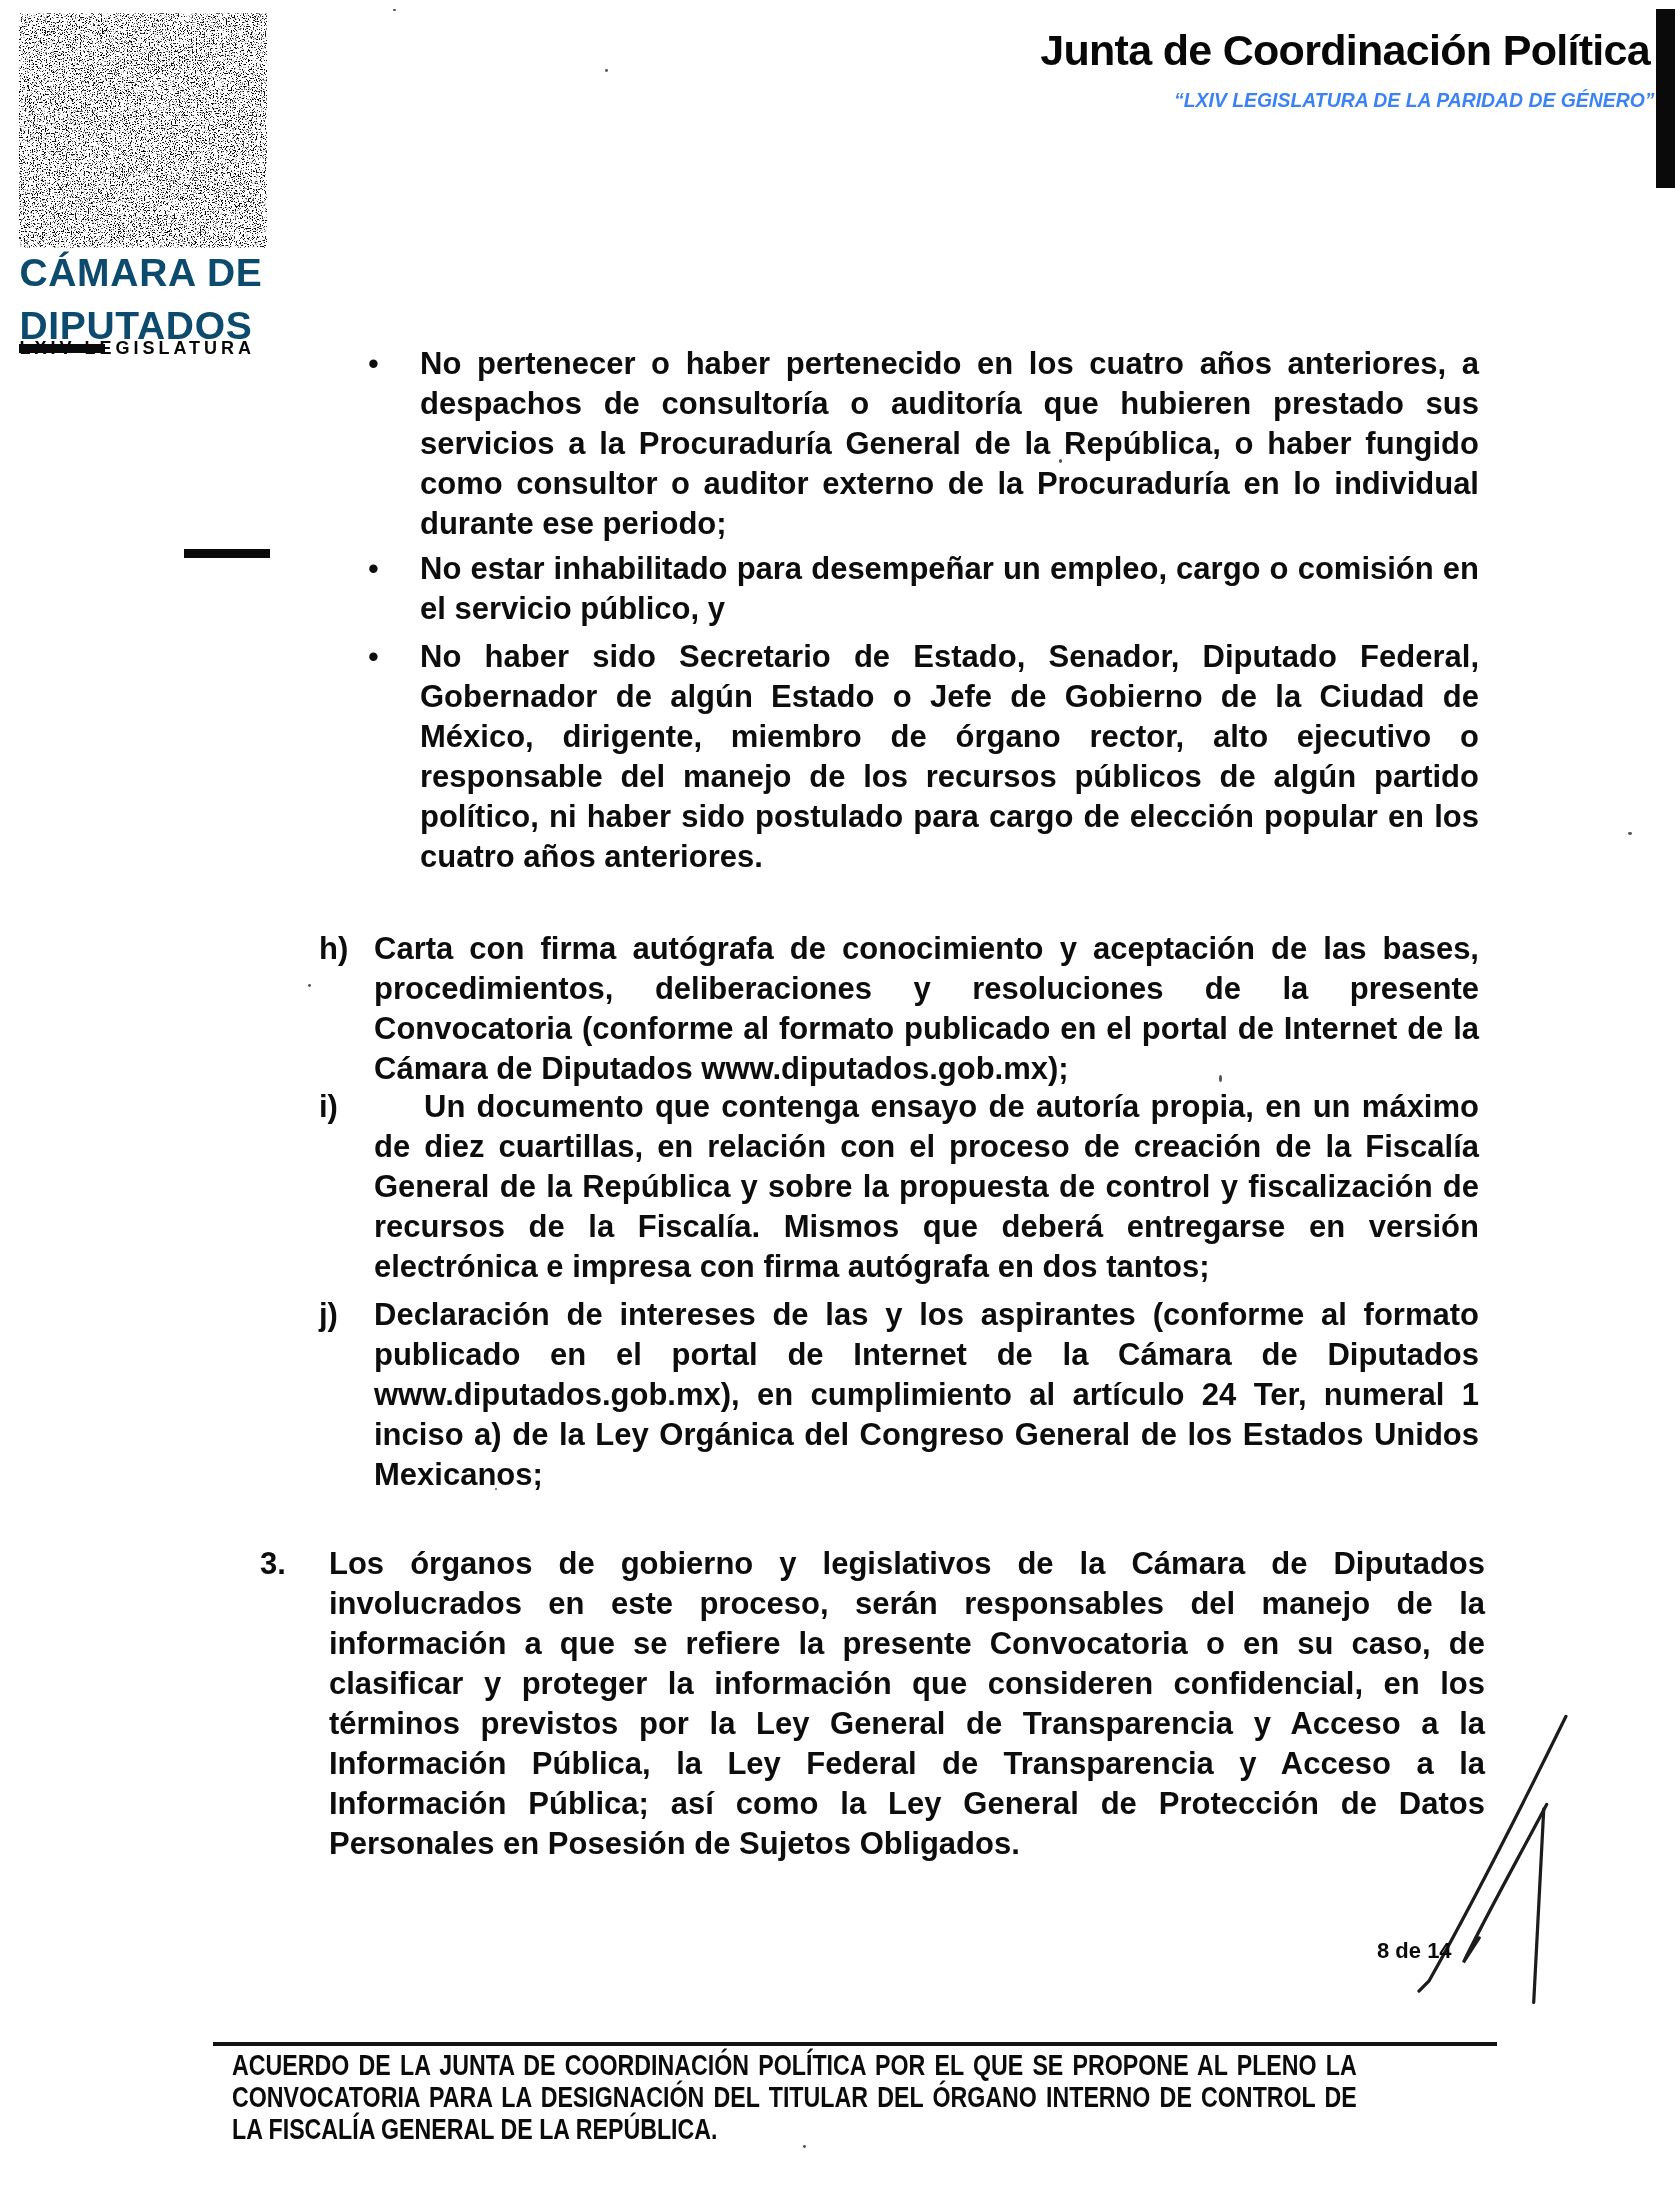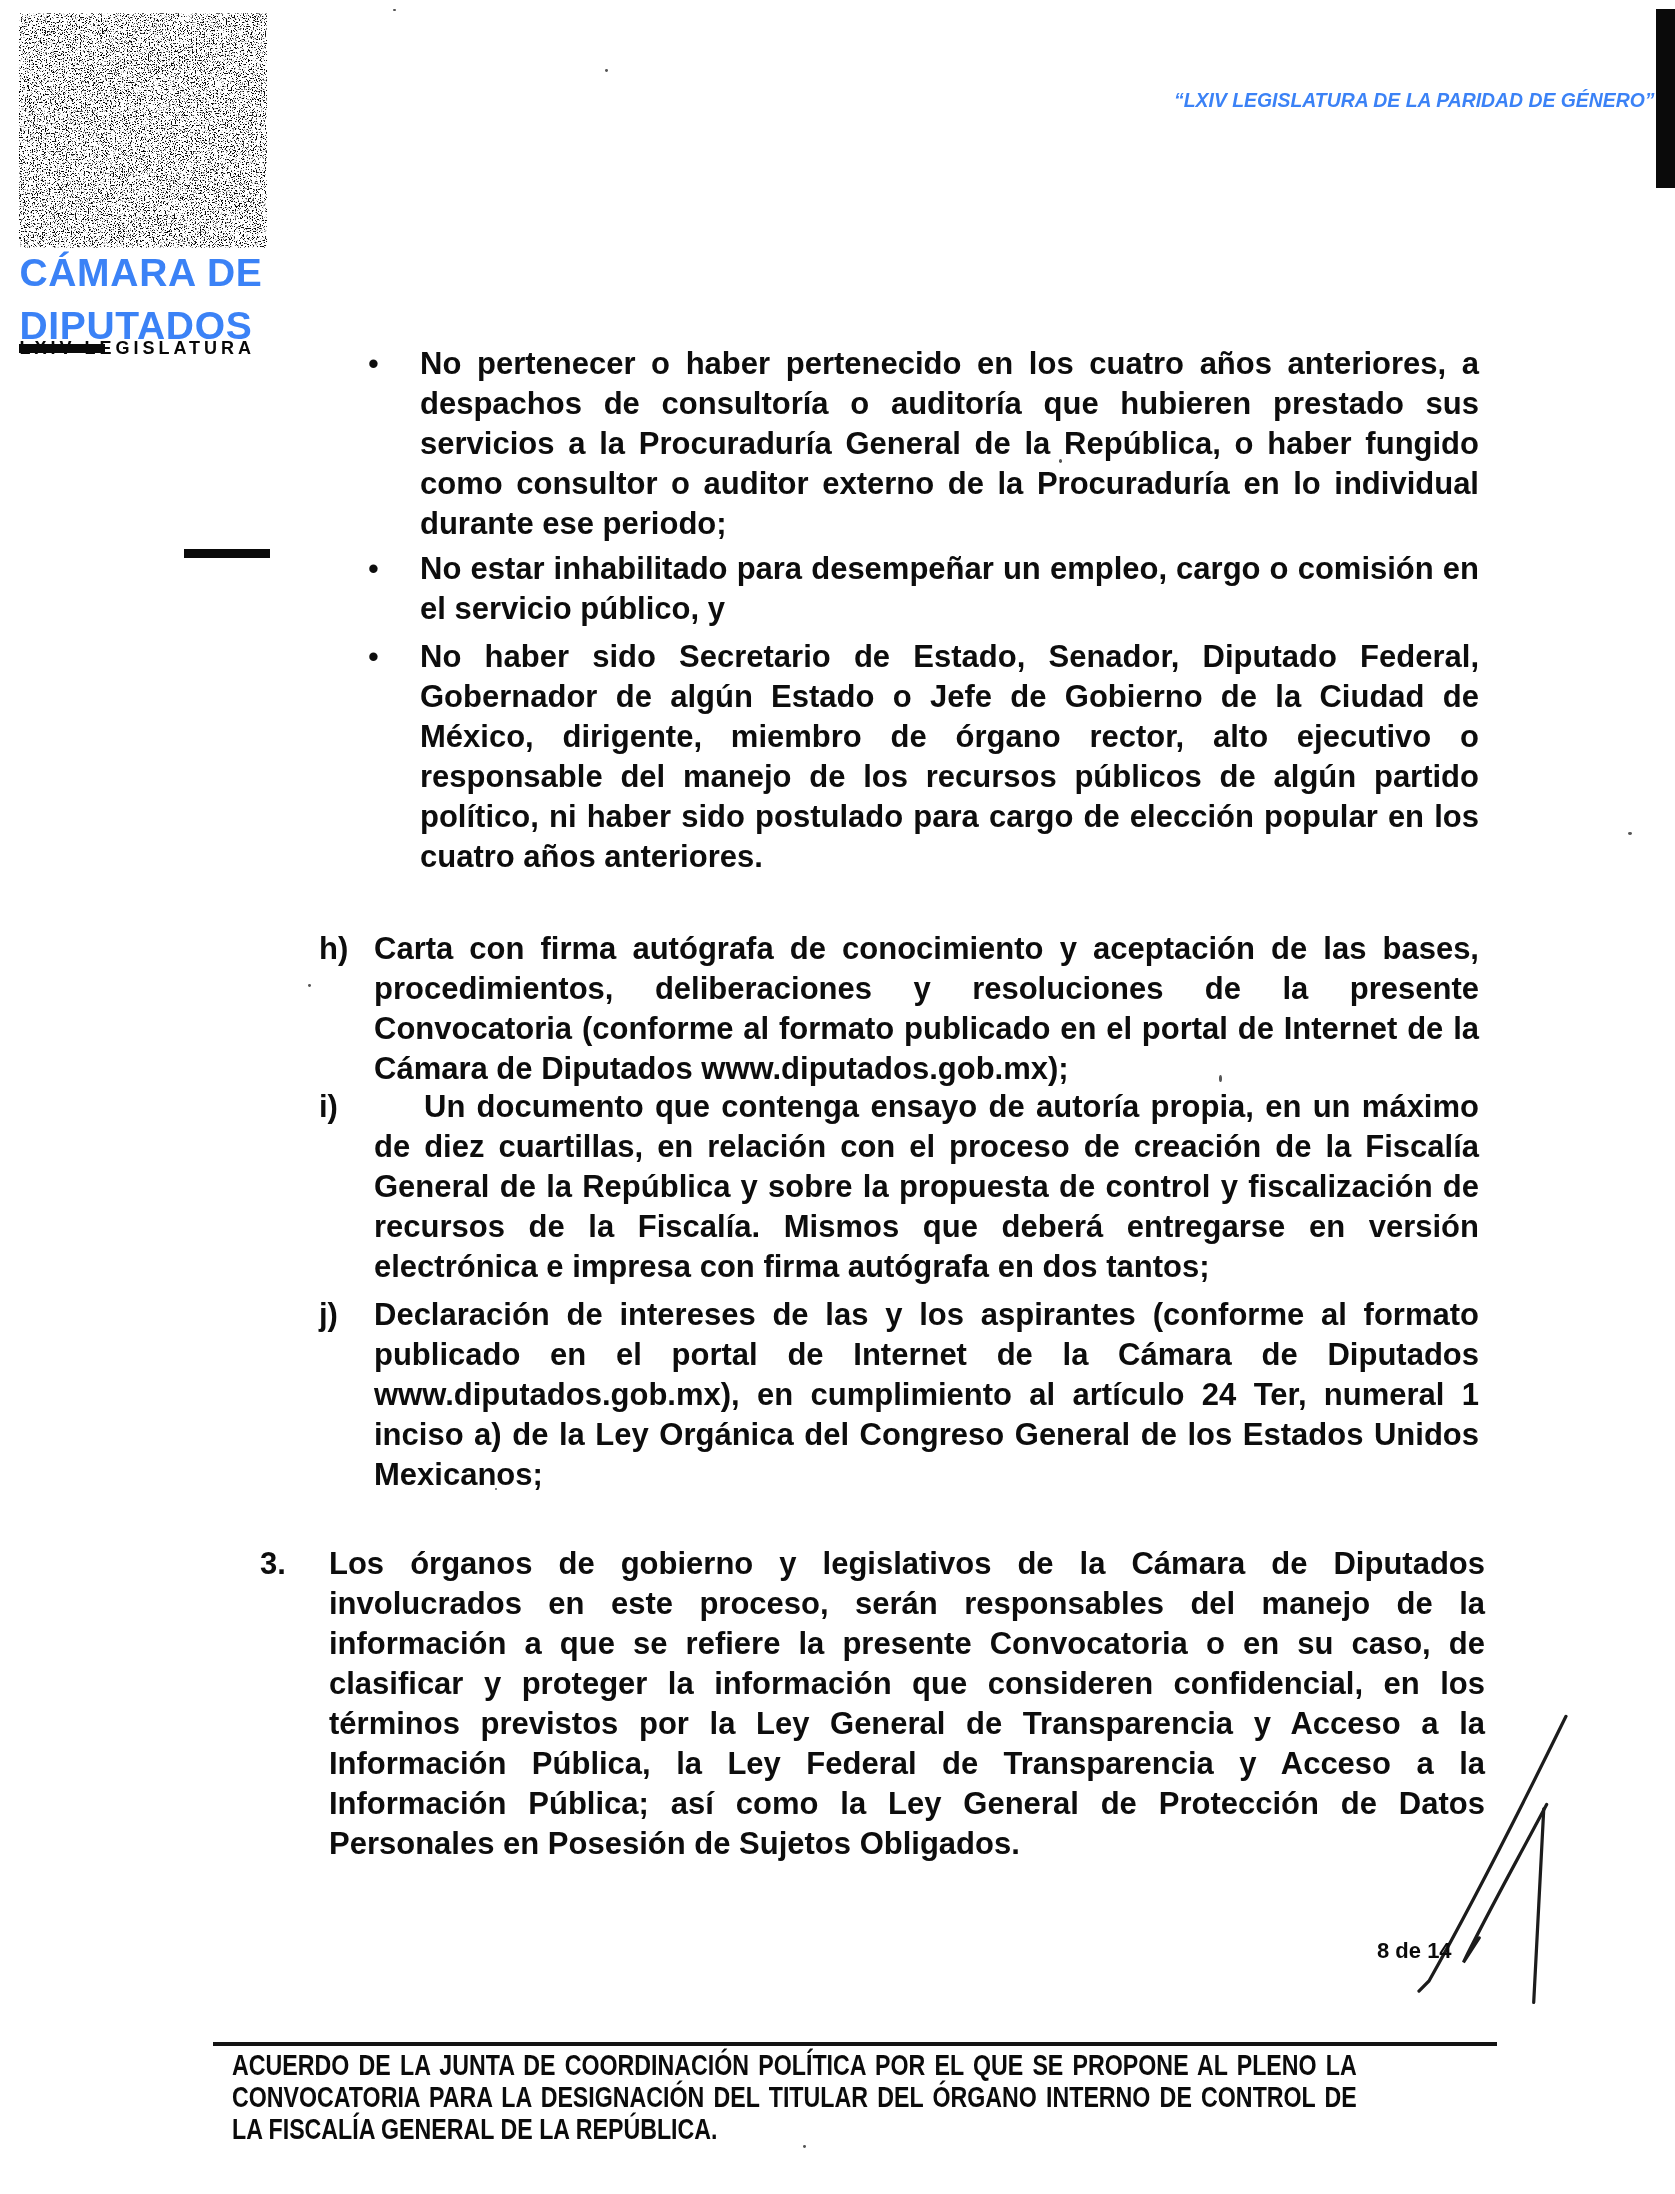--- a/index.html
+++ b/index.html
@@ -4,21 +4,21 @@
 <style>
   html,body{margin:0;padding:0;background:#e8e8e8;}
   .page{
     position:relative;width:1676px;height:2194px;background:#ffffff;
     font-family:"Liberation Sans",sans-serif;color:#0d0d0d;overflow:hidden;
   }
   
   .logo-img{position:absolute;left:19.4px;top:13px;width:248px;height:235px;}
   .logo-line1,.logo-line2{
     position:absolute;left:19.4px;width:252px;font-weight:bold;font-size:39px;
-    letter-spacing:0.7px;color:#3b82f6;white-space:nowrap;
+    letter-spacing:0.7px;color:#0c4a6e;white-space:nowrap;
   }
   .logo-line1{top:251px;}
   .logo-line2{top:304px;}
   .logo-line3{
     position:absolute;left:19.4px;top:338px;font-weight:bold;font-size:18px;
     letter-spacing:4px;color:#070707;white-space:nowrap;
   }
   .logo-bar{position:absolute;top:369px;height:9.3px;background:#0a0a0a;}
   .logo-bar.b1{left:19.4px;width:86px;}
   .logo-bar.b2{left:184px;width:86px;}
@@ -73,20 +73,21 @@
     </defs>
     <rect width="346" height="327" fill="#060606"></rect>
     <rect width="346" height="327" filter="url(#specks)"></rect>
   </svg>
   <div class="logo-line1">CÁMARA DE</div>
   <div class="logo-line2">DIPUTADOS</div>
   <div class="logo-line3">LXIV LEGISLATURA</div>
   <div class="logo-bar b1"></div>
   <div class="logo-bar b2"></div>
 
+  <div class="header-title">Junta de Coordinación Política</div>
   <div class="header-subtitle">“LXIV LEGISLATURA DE LA PARIDAD DE GÉNERO”</div>
   <div class="right-bar"></div>
 
   <div class="item bullet-item b1">
     <span class="marker">•</span>
     <span class="txt">No pertenecer o haber pertenecido en los cuatro años anteriores, a despachos de consultoría o auditoría que hubieren prestado sus servicios a la Procuraduría General de la República, o haber fungido como consultor o auditor externo de la Procuraduría en lo individual durante ese periodo;</span>
   </div>
   <div class="item bullet-item b2">
     <span class="marker">•</span>
     <span class="txt">No estar inhabilitado para desempeñar un empleo, cargo o comisión en el servicio público, y</span>

